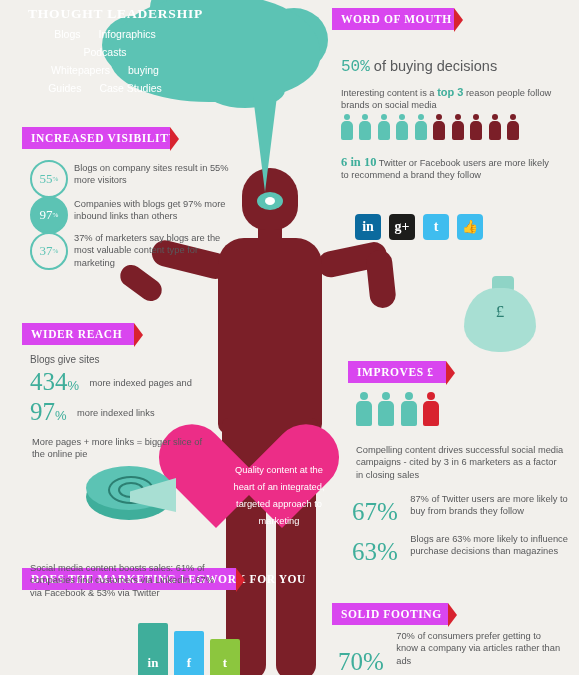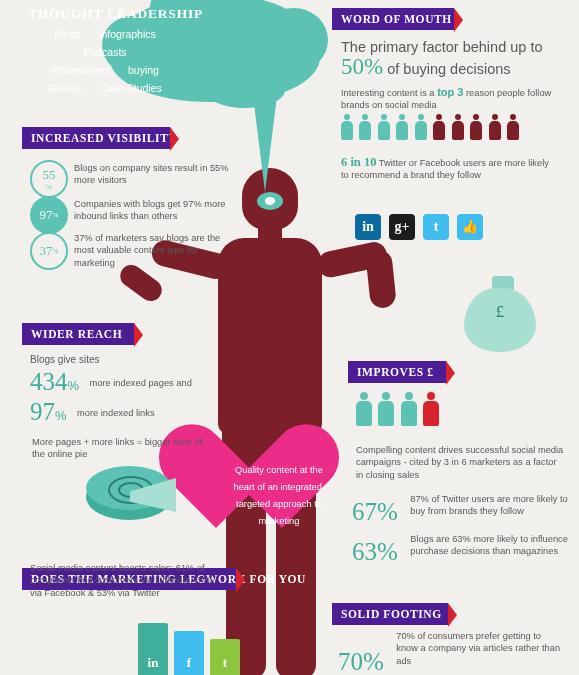--- a/index.html
+++ b/index.html
@@ -8,21 +8,21 @@
     background:#f2f0ec;
     font-family:"Liberation Sans", sans-serif;
     overflow:hidden;
     position:relative;
   }
   .stage{position:absolute;left:0;top:0;width:579px;height:675px;overflow:hidden;}
 
   
   .banner{
     position:absolute;
-    background:#4c1d95;
+    background:#d946ef;
     color:#ffffff;
     font-family:"Liberation Serif", serif;
     font-weight:bold;
     letter-spacing:.6px;
     text-transform:uppercase;
     font-size:11.5px;
     padding:5px 10px 5px 9px;
     box-sizing:border-box;
     white-space:nowrap;
   }
@@ -183,22 +183,22 @@
     <div class="row">
       <span>Guides</span>
       <span>Case Studies</span>
     </div>
   </div>
 
   <div class="banner" style="left:332px;top:8px;width:122px;">
     <span>Word of Mouth</span><span class="tail"></span>
   </div>
   <div style="position:absolute;left:341px;top:38px;width:222px;color:#58595b;font-size:14.5px;line-height:19px;">
-    <span>The primary factor behind up to</span><br>
-    <span class="teal" style="font-size:23px;font-family:Liberation Serif, serif;text-align:center;">50%</span>
+    <br>
+    <span class="teal" style="font-size:16px;font-family:Liberation Mono, monospace;text-align:center;">50%</span>
     <span>of buying decisions</span>
   </div>
   <div class="txt" style="left:341px;top:86px;width:216px;">
     <span>Interesting content is a</span>
     <b class="teal" style="font-size:11px;">top 3</b>
     <span>reason people follow brands on social media</span>
   </div>
   <div style="position:absolute;left:341px;top:114px;">
     <span class="person p-teal"><i class="head"></i><i class="body"></i></span>
     <span class="person p-teal"><i class="head"></i><i class="body"></i></span>
@@ -216,21 +216,21 @@
     <span>Twitter or Facebook users are more likely to recommend a brand they follow</span>
   </div>
   <div class="sico" style="left:355px;top:214px;background:#0b6a9e;">in</div>
   <div class="sico" style="left:389px;top:214px;background:#1d1d1b;">g+</div>
   <div class="sico" style="left:423px;top:214px;background:#3fbdef;">t</div>
   <div class="sico" style="left:457px;top:214px;background:#3fbdef;font-size:13px;">👍</div>
 
   <div class="banner" style="left:22px;top:127px;width:148px;">
     <span>Increased Visibility</span><span class="tail"></span>
   </div>
-  <div class="pctcircle" style="left:30px;top:160px;flex-direction:column;">
+  <div class="pctcircle" style="left:30px;top:160px;">
     <span>55</span>
       <sup>%</sup>
   </div>
   <div class="txt" style="left:74px;top:162px;width:166px;">Blogs on company sites result in 55% more visitors</div>
 
   <div class="pctcircle filled" style="left:30px;top:196px;">
     <span>97</span>
       <sup>%</sup>
   </div>
   <div class="txt" style="left:74px;top:198px;width:166px;">Companies with blogs get 97% more inbound links than others</div>

